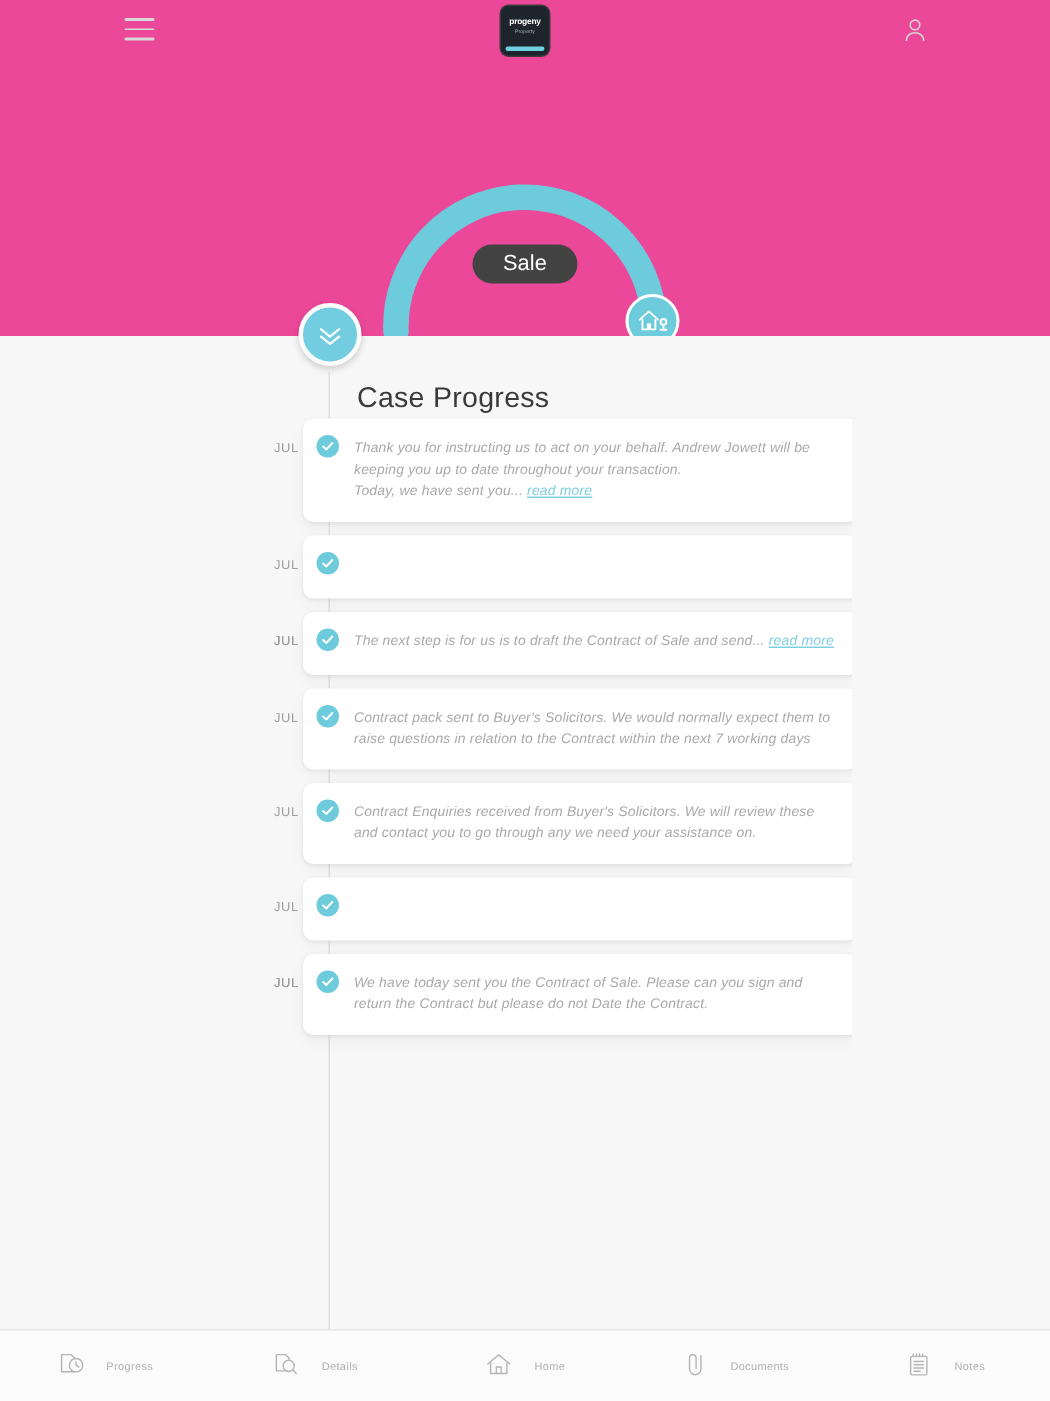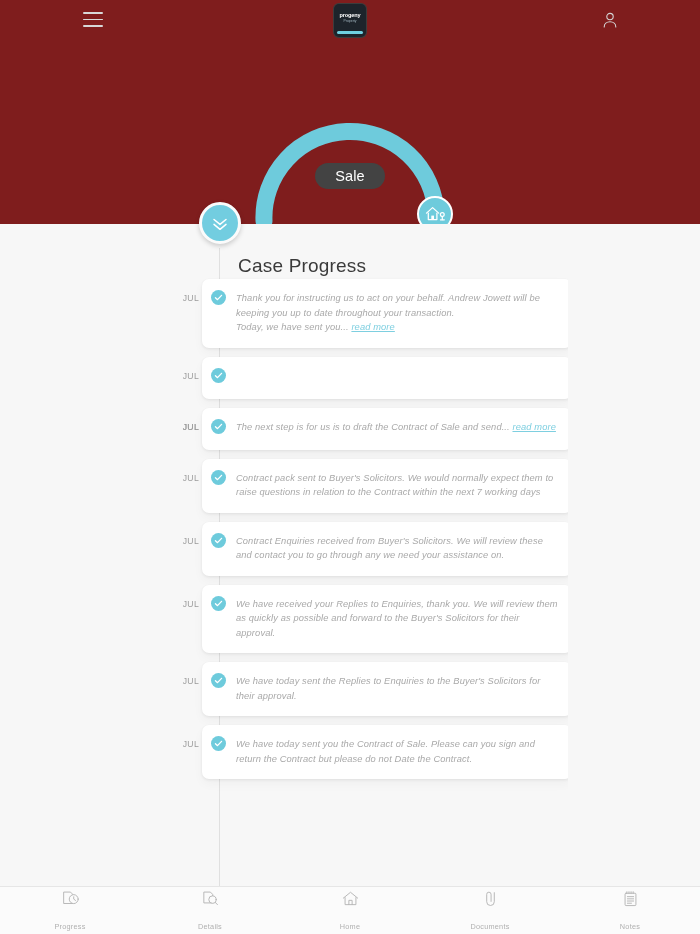--- a/index.html
+++ b/index.html
@@ -18,21 +18,21 @@
     height: 934px;
     overflow: hidden;
     background: #f7f7f7;
   }
 
   
   .hero {
     position: relative;
     width: 700px;
     height: 224px;
-    background: #7f1d1d;
+    background: #ec4899;
   }
 
   .topbar {
     position: absolute;
     top: 0; left: 0;
     width: 700px;
     height: 40px;
   }
 
   .hamburger {
@@ -269,21 +269,21 @@
     width: 700px;
     height: 48px;
     background: #fbfbfb;
     border-top: 1px solid #e6e6e6;
     display: flex;
     z-index: 40;
   }
   .nav-item {
     flex: 1;
     display: flex;
-    flex-direction: column;
+    flex-direction: row;
     align-items: center;
     justify-content: center;
     gap: 14px;
     cursor: pointer;
   }
   .nav-icon { height: 18px; display: flex; align-items: center; }
   .nav-label {
     font-size: 7.3px;
     color: #b0b0b0;
     letter-spacing: 0.25px;
@@ -411,33 +411,24 @@
           </div>
         </div>
         <div class="tl-item">
           <div class="tl-date"><span>JUL</span> <b>14</b></div>
           <div class="tl-card">
             <div class="tl-check">
               <svg width="9" height="9" viewBox="0 0 10 10" fill="none" stroke="#ffffff" stroke-width="1.45" stroke-linecap="round" stroke-linejoin="round">
                 <path d="M1.6 5.2 L3.9 7.4 L8.4 2.6"></path>
               </svg>
             </div>
-            <div class="tl-text">We have received your Replies to Enquiries, thank you.    We will review them as quickly as possible and forward to the Buyer's Solicitors for their approval.</div>
-          </div>
-        </div>
-        <div class="tl-item">
-          <div class="tl-date"><span>JUL</span> <b>14</b></div>
-          <div class="tl-card">
-            <div class="tl-check">
-              <svg width="9" height="9" viewBox="0 0 10 10" fill="none" stroke="#ffffff" stroke-width="1.45" stroke-linecap="round" stroke-linejoin="round">
-                <path d="M1.6 5.2 L3.9 7.4 L8.4 2.6"></path>
-              </svg>
-            </div>
-            <div class="tl-text">We have today sent the Replies to Enquiries to the Buyer's Solicitors for their approval.</div>
-          </div>
+          </div>
+        </div>
+        <div class="tl-item">
+          <div class="tl-date"><span>JUL</span> <b>14</b></div>
         </div>
         <div class="tl-item">
           <div class="tl-date"><span>JUL</span> <b>14</b></div>
           <div class="tl-card">
             <div class="tl-check">
               <svg width="9" height="9" viewBox="0 0 10 10" fill="none" stroke="#ffffff" stroke-width="1.45" stroke-linecap="round" stroke-linejoin="round">
                 <path d="M1.6 5.2 L3.9 7.4 L8.4 2.6"></path>
               </svg>
             </div>
             <div class="tl-text">We have today sent you the Contract of Sale.    Please can you sign and return the Contract but please do not Date the Contract.</div>

